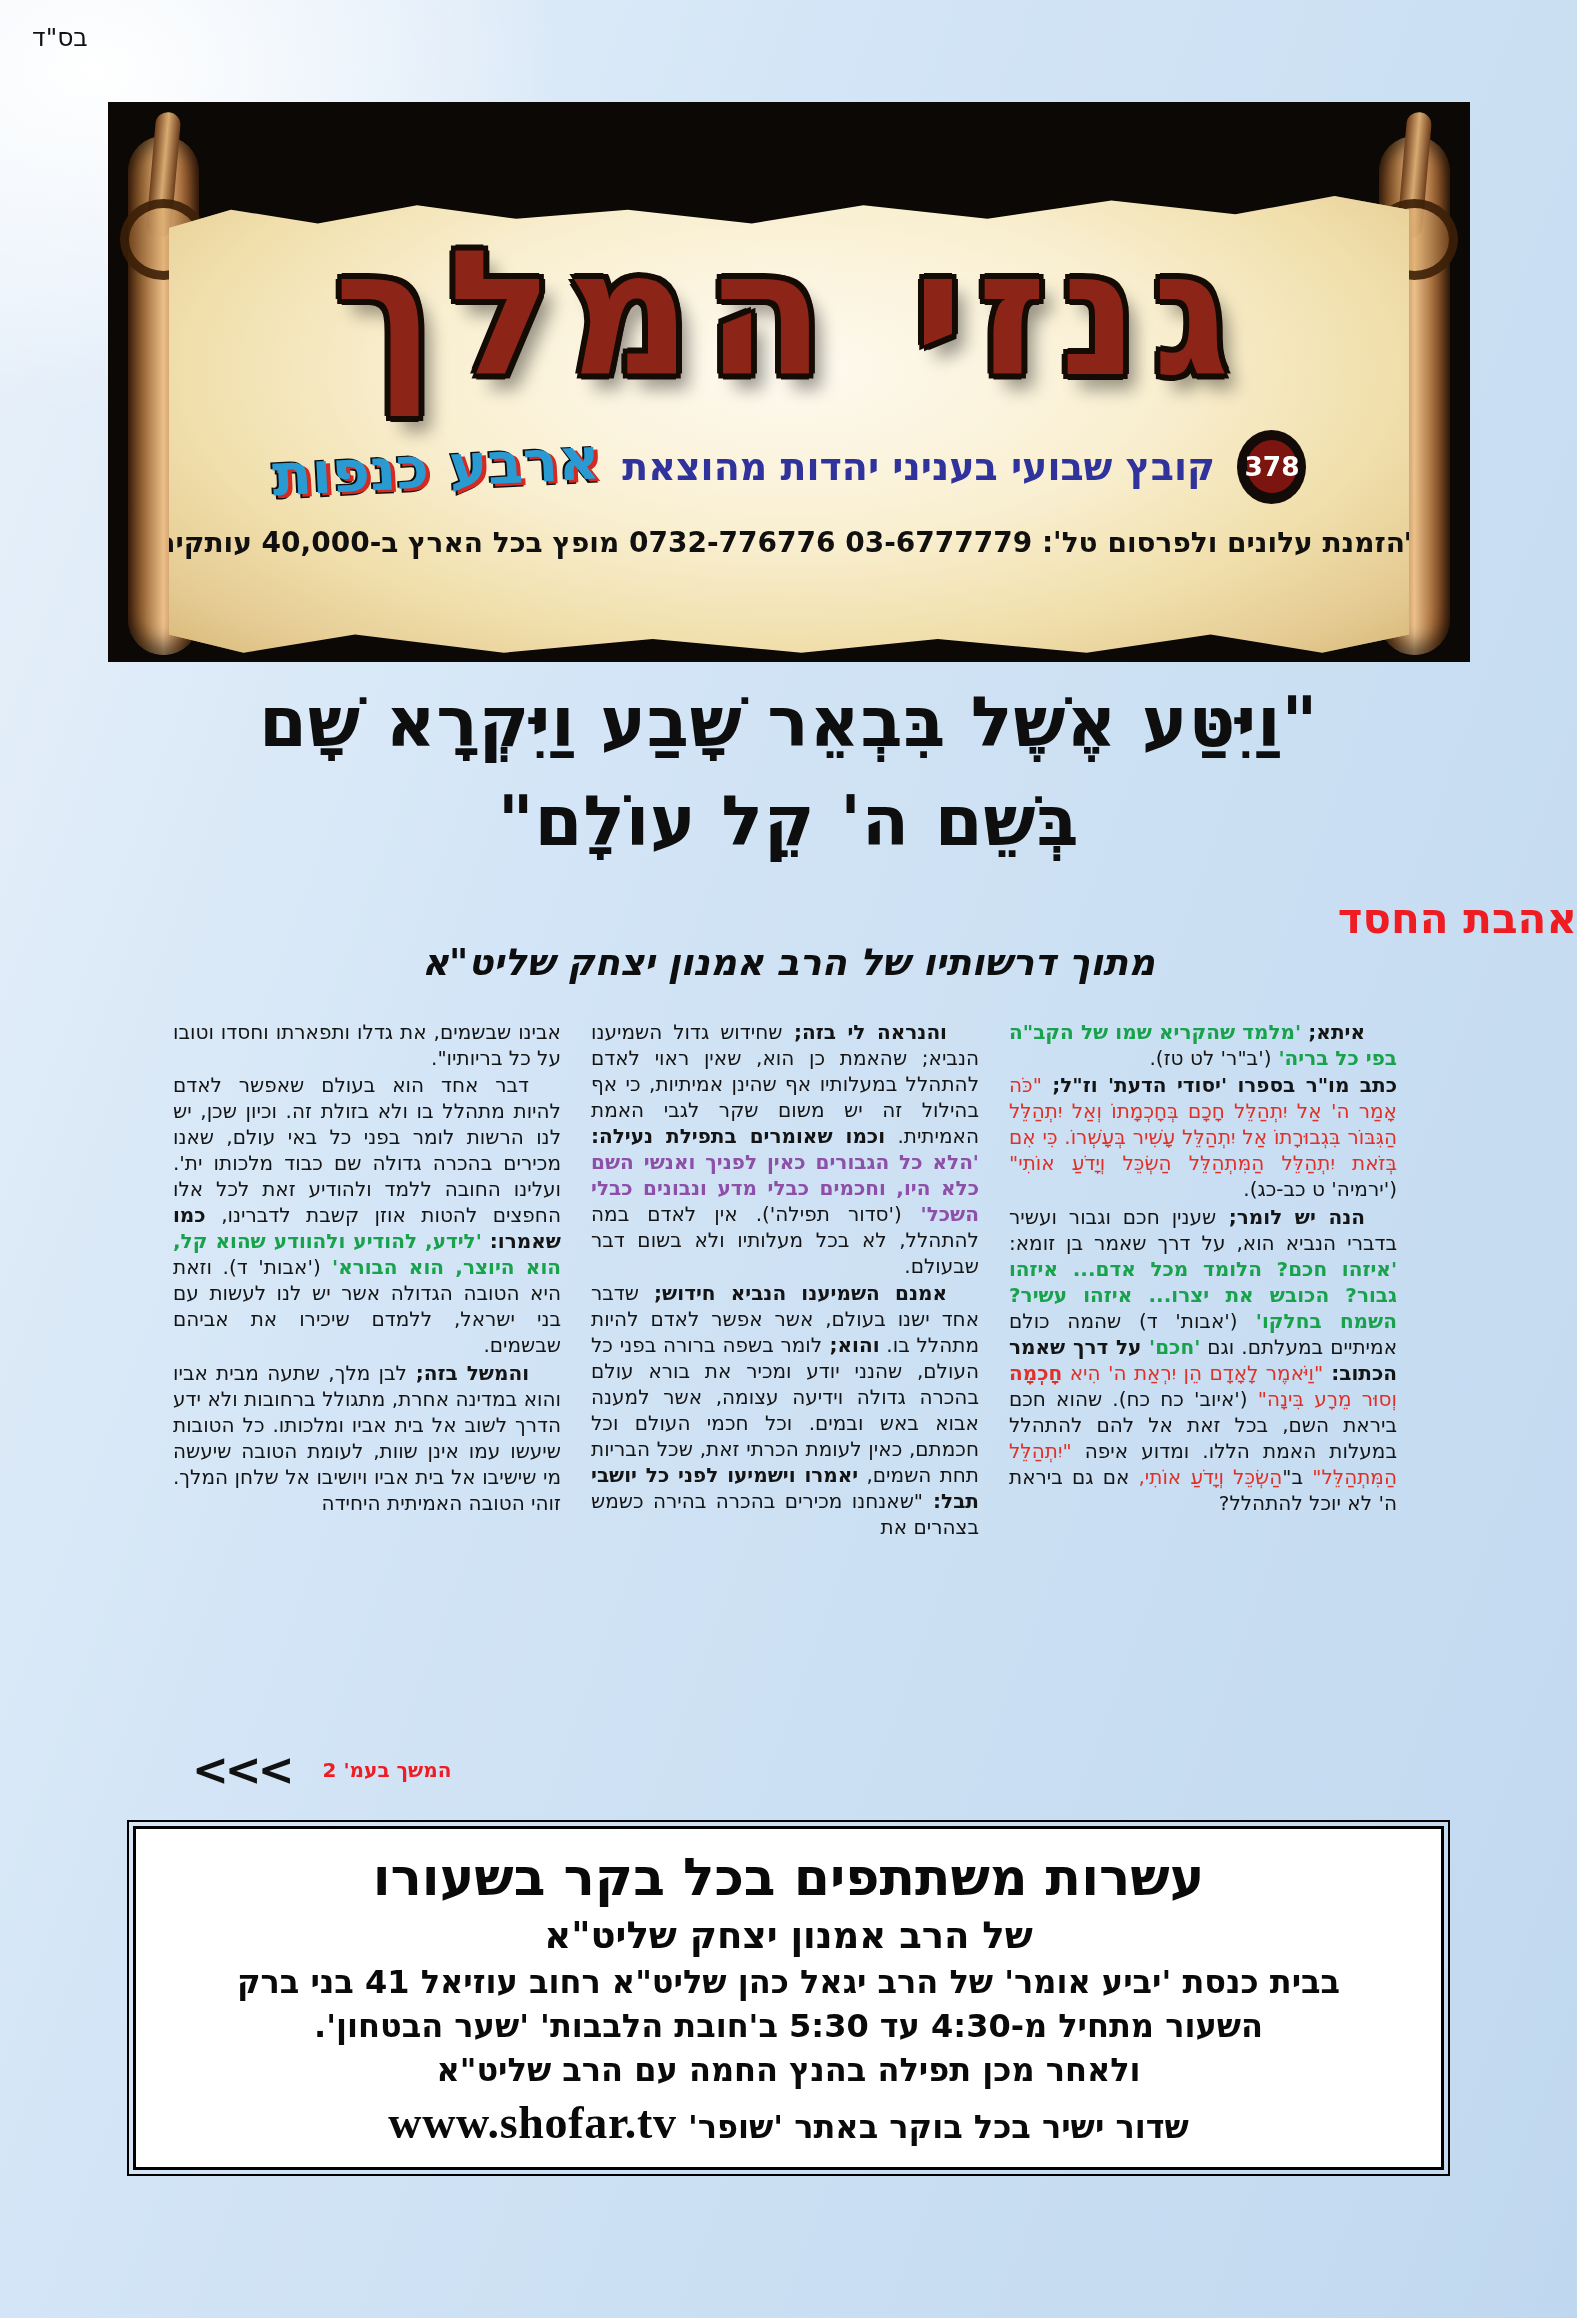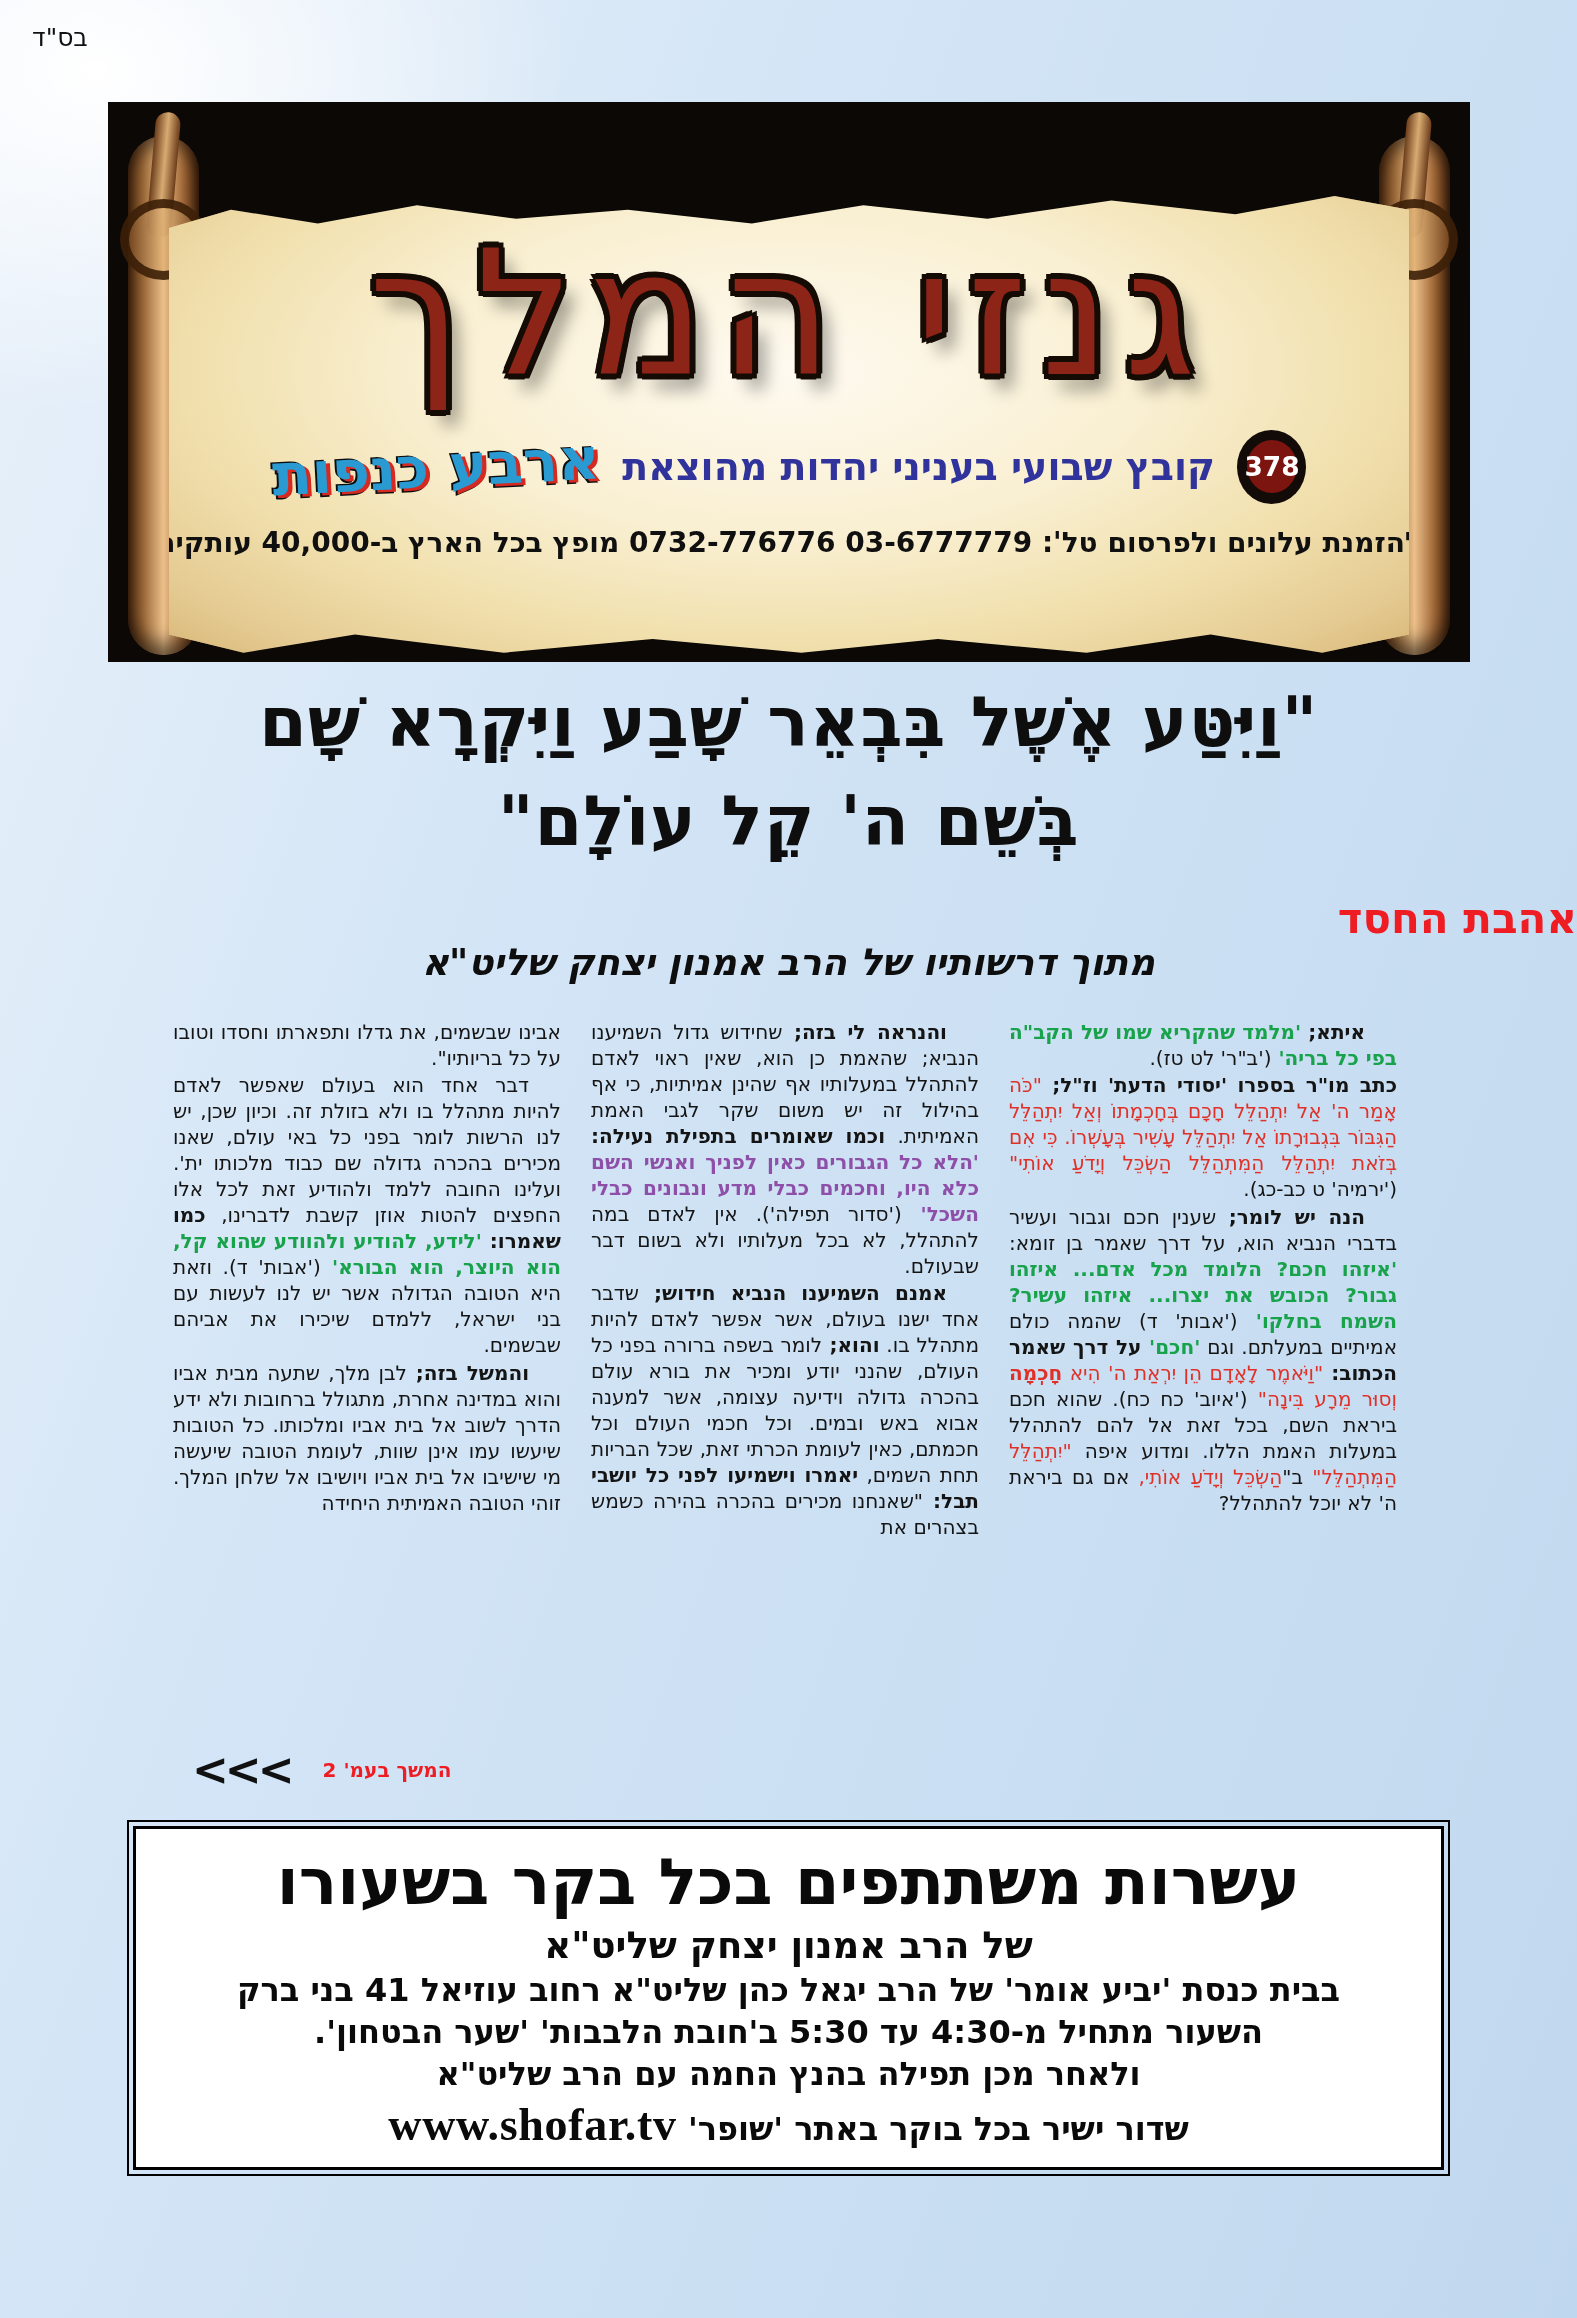--- a/index.html
+++ b/index.html
@@ -36,21 +36,21 @@
   .roller::after{content:""; position:absolute; top:63px; left:-8px; right:-8px; height:63px;
     border:9.3px solid #3c2008; border-radius:50%;
     background:linear-gradient(90deg,#7a4a22,#e3b478,#7a4a22); opacity:.9;}
   .parchment{position:absolute; left:61px; right:61px; top:94px; bottom:9.3px; z-index:2;
     background:
       radial-gradient(ellipse at 50% 38%, #fefaf0 0%, #f9efd1 42%, #f1e0ad 68%, #e5cb93 88%, #d8b877 100%),
       linear-gradient(90deg, #dfb98a 0%, rgba(0,0,0,0) 8%, rgba(0,0,0,0) 92%, #dfb98a 100%);
     clip-path:polygon(0% 7%,5% 3%,12% 6%,20% 2%,28% 5%,37% 3%,47% 6%,56% 2%,66% 5%,76% 1%,86% 4%,94% 0%,100% 3%,
       100% 96%,93% 100%,84% 96%,74% 100%,62% 97%,51% 100%,39% 97%,27% 100%,15% 96%,6% 100%,0% 96%);
     display:flex; flex-direction:column; align-items:center;}
-  .scroll-title{margin-top:28px; font-size:173px; line-height:1.05; font-weight:normal;
+  .scroll-title{margin-top:28px; font-size:173px; line-height:1.05; font-weight:bold;
     letter-spacing:.08em; color:var(--title_maroon); white-space:nowrap;
     text-shadow:-6px 0 #150b05, 6px 0 #150b05, 0 -6px #150b05, 0 6px #150b05,
       -4.6px -4.6px #150b05, 4.6px -4.6px #150b05, -4.6px 4.6px #150b05, 4.6px 4.6px #150b05,
       12px 14.5px 17px rgba(0,0,0,.4);text-align:center;}
   .sub-row{margin-top:24px; display:flex; direction:rtl; align-items:center; gap:22.5px;}
   .badge{width:69px; height:74px; background:#130b08; border-radius:50%;
     display:flex; align-items:center; justify-content:center; flex:0 0 auto;}
   .badge-inner{width:50px; height:53px; background:var(--badge_inner); border-radius:50%;
     display:flex; align-items:center; justify-content:center;
     color:#fff; font-size:26.4px; font-weight:bold;}
@@ -89,21 +89,21 @@
     direction:ltr; unicode-bidi:isolate; line-height:1;}
   .cont-label{font-size:20px; font-weight:bold; color:var(--section_red);}
 
   
   .footer-box{position:absolute; top:1826px; left:133px; width:1311px; height:344px;
     background:#ffffff; border:3.3px solid #000; outline:2.6px solid #000; outline-offset:4.6px;
     display:flex; flex-direction:column; align-items:center; justify-content:space-evenly;
     padding:12px 33px; text-align:center;}
   .f-line{white-space:nowrap; color:#0a0a0a;}
   .f-line .b{font-weight:900;}
-  .size-xl{font-size:64px; font-weight:900;}
+  .size-xl{font-size:52px; font-weight:900;}
   .size-lg{font-size:37px; font-weight:bold;}
   .size-md{font-size:32px; font-weight:600;}
   .url{font-family:"Liberation Serif", serif; font-size:46px; font-weight:bold; letter-spacing:0.7px;}
 </style>
 </head>
 <body>
 
 <div id="page">
 
   <div class="bsd">בס"ד</div>

